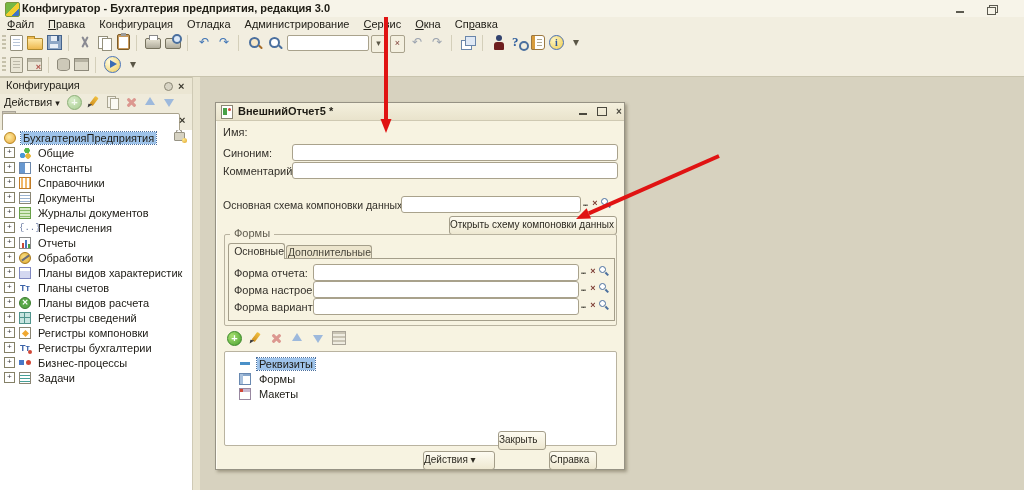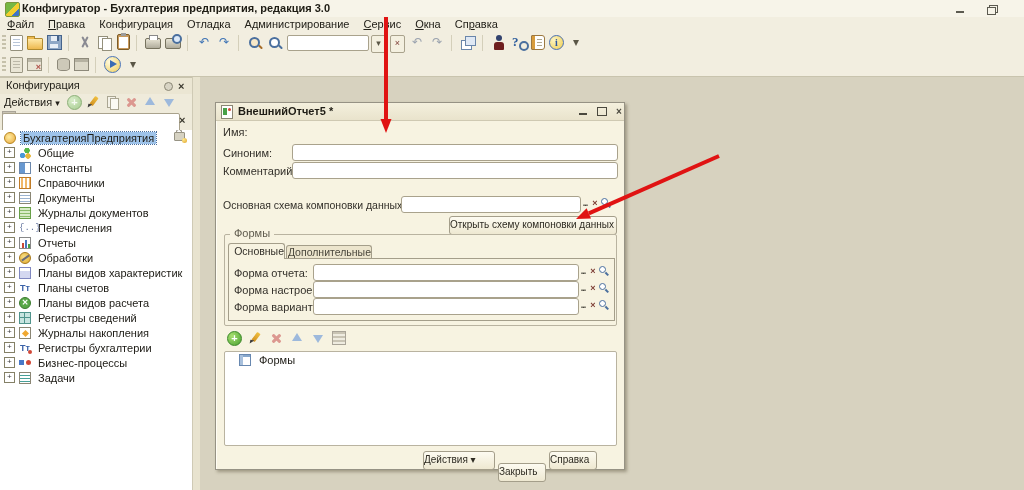--- a/index.html
+++ b/index.html
@@ -287,21 +287,21 @@
         <span class="tlabel">Планы видов расчета</span>
       </div>
       <div class="trow">
         <span class="texp">+</span>
         <span class="ti t-inforeg"></span>
         <span class="tlabel">Регистры сведений</span>
       </div>
       <div class="trow">
         <span class="texp">+</span>
         <span class="ti t-accum"></span>
-        <span class="tlabel">Журналы накопления</span>
+        <span class="tlabel">Регистры компоновки</span>
       </div>
       <div class="trow">
         <span class="texp">+</span>
         <span class="ti t-accreg">Тт</span>
         <span class="tlabel">Регистры бухгалтерии</span>
       </div>
       <div class="trow">
         <span class="texp">+</span>
         <span class="ti t-bp"></span>
         <span class="tlabel">Бизнес-процессы</span>
@@ -353,28 +353,36 @@
   <span class="dlabel" style="left:18px;top:181px;z-index:4">Форма настроек:</span>
   <div class="dinput" style="left:97px;top:178px;width:258px;z-index:4"></div>
   <span class="pickers" style="left:362px;top:178px;z-index:4"><span class="pbtn pck">...</span><span class="pbtn pcl">×</span><span class="pmag"></span></span>
 
   <span class="dlabel" style="left:18px;top:198px;z-index:4">Форма варианта:</span>
   <div class="dinput" style="left:97px;top:195px;width:258px;z-index:4"></div>
   <span class="pickers" style="left:362px;top:195px;z-index:4"><span class="pbtn pck">...</span><span class="pbtn pcl">×</span><span class="pmag"></span></span>
 
   <div id="dlg-toolbar"><span class="aico d-plus" style="margin: 0px 3px;"></span><span class="aico a-pencil" style="margin: 0px 3px;"></span><span class="aico a-x" style="margin: 0px 3px;"></span><span class="aico a-up" style="margin: 0px 3px;"></span><span class="aico a-dn" style="margin: 0px 3px;"></span><span class="aico a-list" style="margin: 0px 3px;"></span></div>
   <div id="listbox">
+      <div class="lrow sel" style="margin-top: 4px;">
+        <span class="ti t-attr"></span>
+        <span class="tlabel">Реквизиты</span>
+      </div>
       <div class="lrow">
         <span class="ti t-formwin"></span>
         <span class="tlabel">Формы</span>
       </div>
+      <div class="lrow">
+        <span class="ti t-layout"></span>
+        <span class="tlabel">Макеты</span>
+      </div>
     </div>
   <div id="dlg-buttons"></div>
 <div class="dbutton" style="left: 207px; top: 348px; width: 70px;">Действия  ▾</div>
-    <div class="dbutton" style="left: 282px; top: 360px; width: 46px;">Закрыть</div>
+    <div class="dbutton" style="left: 282px; top: 328px; width: 46px;">Закрыть</div>
     <div class="dbutton" style="left: 333px; top: 348px; width: 46px;">Справка</div>
   </div>
 
 <svg id="ann" viewBox="0 0 1024 490">
     <line x1="386" y1="17" x2="386" y2="119" stroke="#e01313" stroke-width="4"></line>
     <polygon points="386,133 380.5,119 391.5,119" fill="#e01313"></polygon>
     <line x1="719" y1="156" x2="588.81176690077" y2="213.3556551416188" stroke="#e01313" stroke-width="4"></line>
     <polygon points="576,219 586.5943457064059,208.3224610020306 591.029188095134,218.388849281207" fill="#e01313"></polygon>
   </svg>
 

